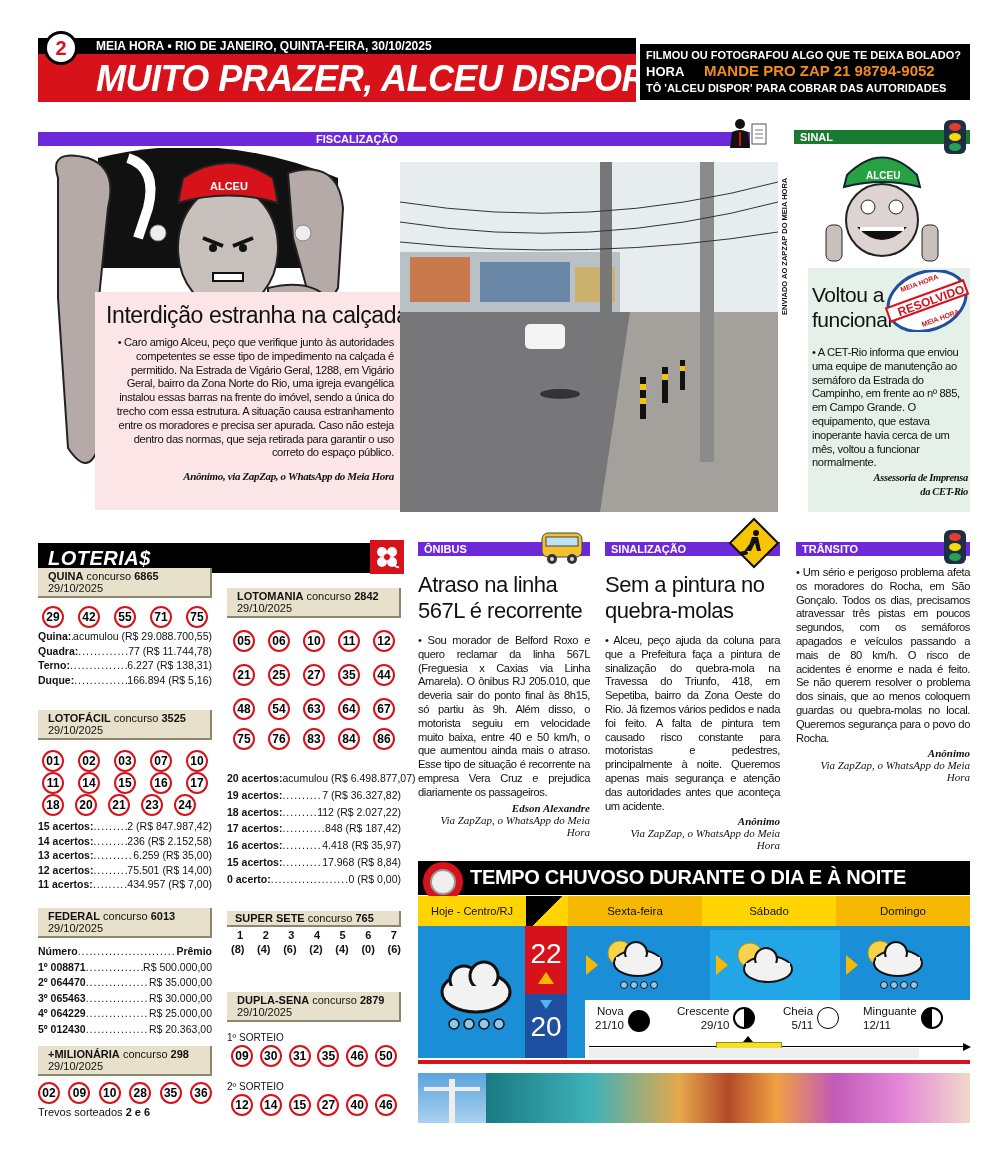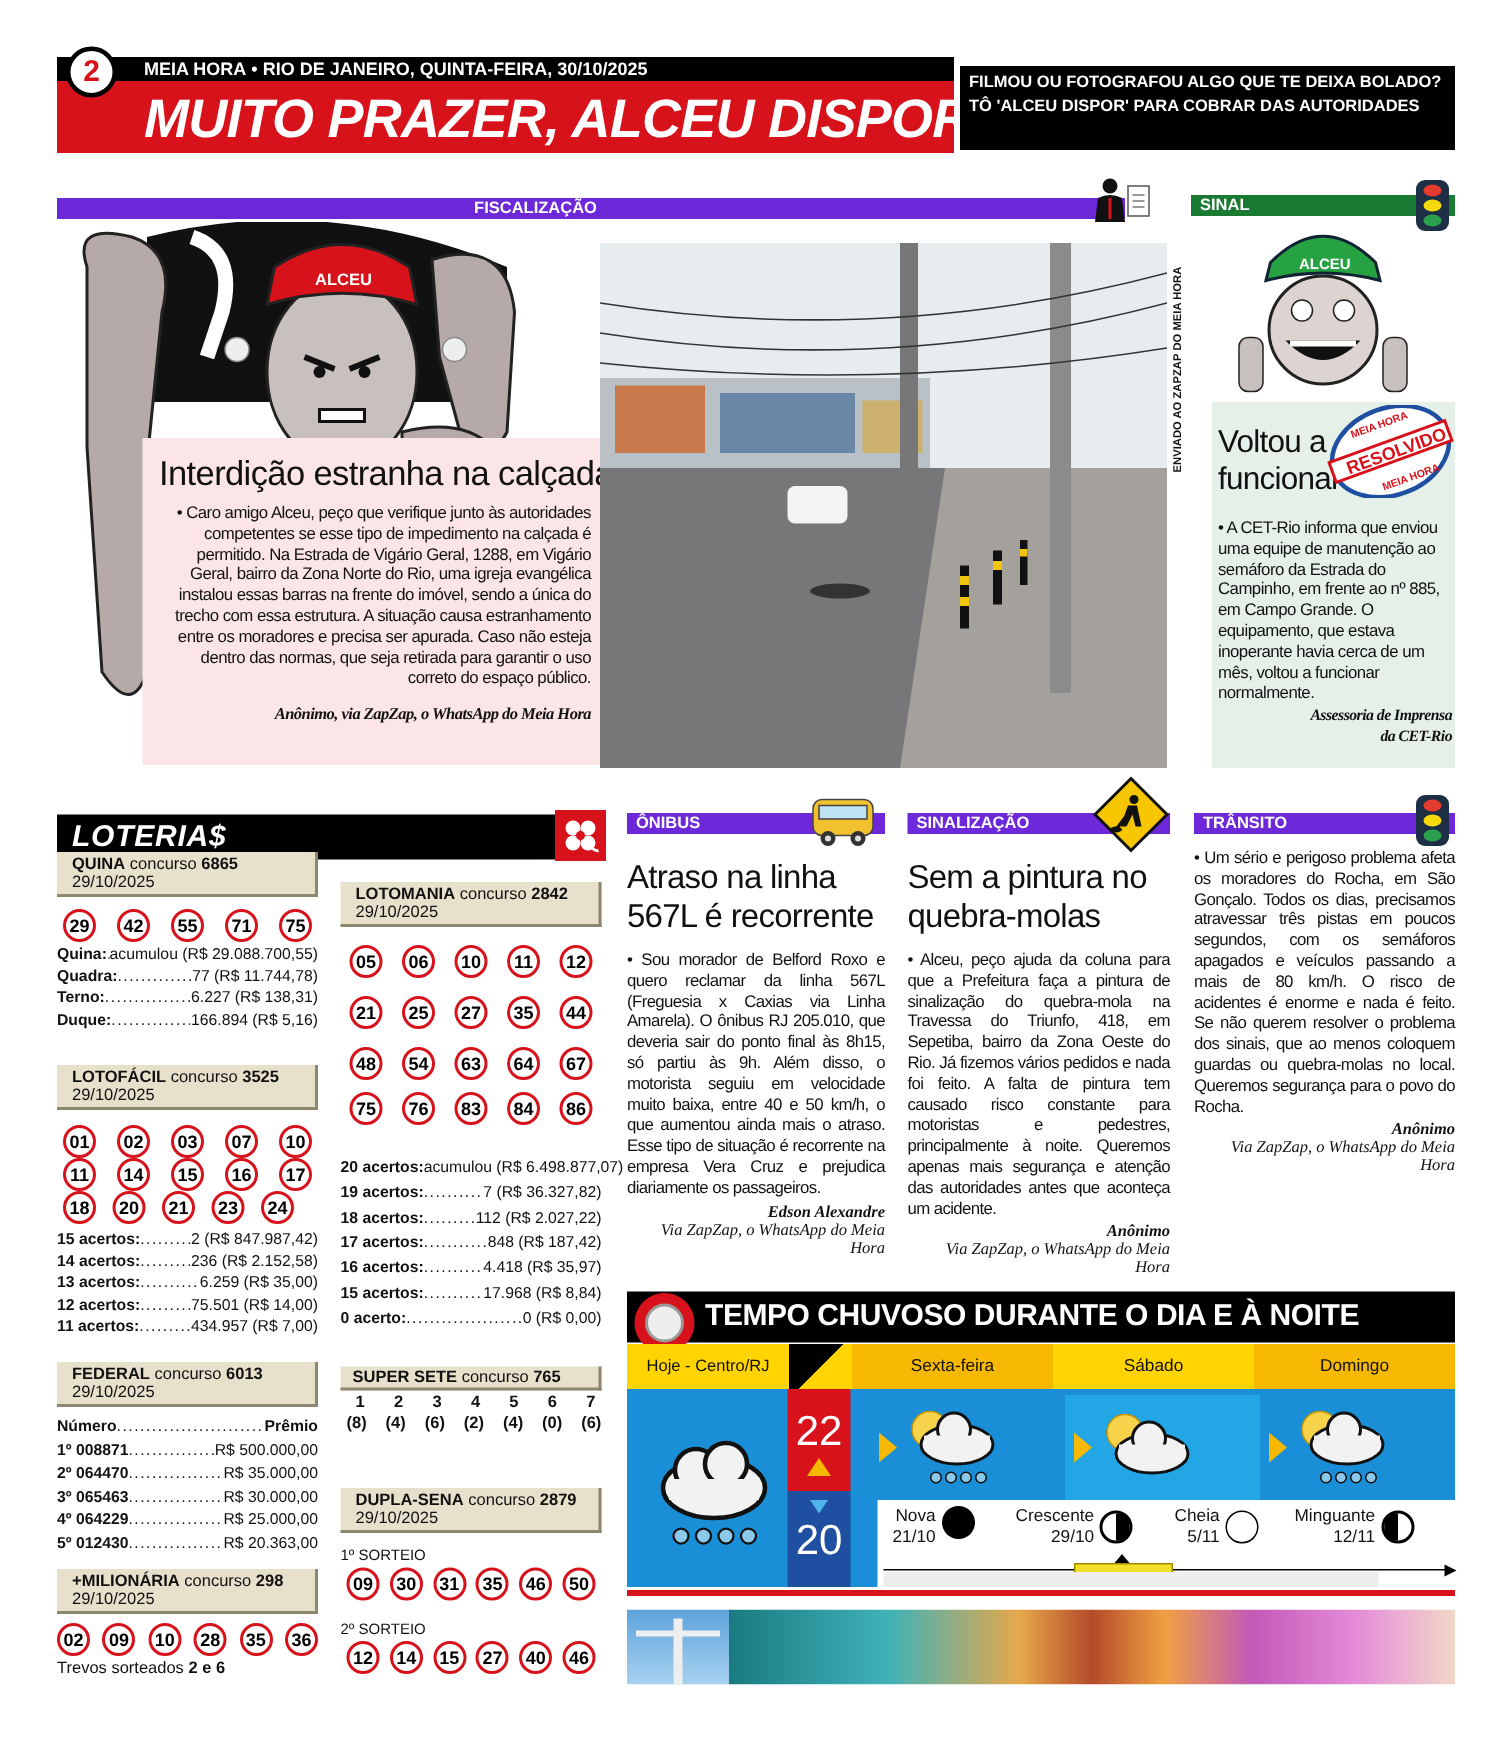--- a/index.html
+++ b/index.html
@@ -62,20 +62,21 @@
 <body>
 
 <div class="abs hdr-black"></div>
 <div class="abs hdr-red"></div>
 <div class="abs pgnum">2</div>
 <div class="abs dateline"><b>MEIA HORA</b> <span>• RIO DE JANEIRO, QUINTA-FEIRA, 30/10/2025</span></div>
 <div class="abs title">MUITO PRAZER, ALCEU DISPOR</div>
 
 <div class="abs promo">
   <div>FILMOU OU FOTOGRAFOU ALGO QUE TE DEIXA BOLADO?</div>
+  <div><span class="logo">HORA</span><span class="zap">MANDE PRO ZAP 21 98794-9052</span></div>
   <div>TÔ 'ALCEU DISPOR' PARA COBRAR DAS AUTORIDADES</div>
 </div>
 
 <div class="abs secbar red fisc">FISCALIZAÇÃO</div>
 <div class="abs" style="left:728px;top:118px;width:44px;height:30px">
   <svg width="44" height="30" viewBox="0 0 44 30">
       <circle cx="12" cy="6" r="5" fill="#111"></circle>
       <path d="M2 30 L4 14 Q12 10 20 14 L22 30 Z" fill="#111"></path>
       <line x1="12" y1="14" x2="12" y2="28" stroke="#d7121b" stroke-width="2"></line>
       <rect x="24" y="6" width="14" height="20" fill="#fff" stroke="#555"></rect>
@@ -553,21 +554,21 @@
           <circle cx="26" cy="50" r="3.5"></circle>
           <circle cx="36" cy="50" r="3.5"></circle>
           <circle cx="46" cy="50" r="3.5"></circle>
           <circle cx="56" cy="50" r="3.5"></circle>
         </g>
       </svg>
   </div>
 </div>
 
 <div class="abs moonrow">
-  <div style="position:absolute;left:10px;top:4px;display:flex;align-items:flex-start;gap:4px">
+  <div style="position:absolute;left:10px;top:4px;display:flex;align-items:flex-end;gap:4px">
     <div style="text-align:right;font-size:11.5px;line-height:14px">
         <div>Nova</div>
         <div>21/10</div>
       </div>
     <div style="width:22px;height:22px;border-radius:50%;background:#000"></div>
   </div>
   <div style="position:absolute;left:92px;top:4px;display:flex;align-items:center;gap:4px">
     <div style="text-align:right;font-size:11.5px;line-height:14px">
         <div>Crescente</div>
         <div>29/10</div>
@@ -575,21 +576,21 @@
     <div style="width:22px;height:22px;border-radius:50%;border:2px solid #000;background:linear-gradient(90deg,#fff 50%,#000 50%)"></div>
   </div>
   <div style="position:absolute;left:198px;top:4px;display:flex;align-items:center;gap:4px">
     <div style="text-align:right;font-size:11.5px;line-height:14px">
         <div>Cheia</div>
         <div>5/11</div>
       </div>
     <div style="width:22px;height:22px;border-radius:50%;border:1.5px solid #000;background:#fff"></div>
   </div>
   <div style="position:absolute;left:278px;top:4px;display:flex;align-items:center;gap:4px">
-    <div style="text-align:right;font-size:11.5px;line-height:14px">
+    <div style="font-size:11.5px;line-height:14px">
         <div>Minguante</div>
         <div>12/11</div>
       </div>
     <div style="width:22px;height:22px;border-radius:50%;border:2px solid #000;background:linear-gradient(90deg,#000 50%,#fff 50%)"></div>
   </div>
   <div style="position:absolute;left:4px;top:46px;width:376px;height:1px;background:#000"></div>
   <div style="position:absolute;left:378px;top:43px;width:0;height:0;border-top:4px solid transparent;border-bottom:4px solid transparent;border-left:8px solid #000"></div>
   <div style="position:absolute;left:131px;top:42px;width:66px;height:8px;background:#f2e02a;border:1px solid #a08a00"></div>
   <div style="position:absolute;left:158px;top:36px;width:0;height:0;border-left:5px solid transparent;border-right:5px solid transparent;border-bottom:6px solid #000"></div>
   <div style="position:absolute;left:4px;top:48px;width:330px;height:10px;background:#eee"></div>

